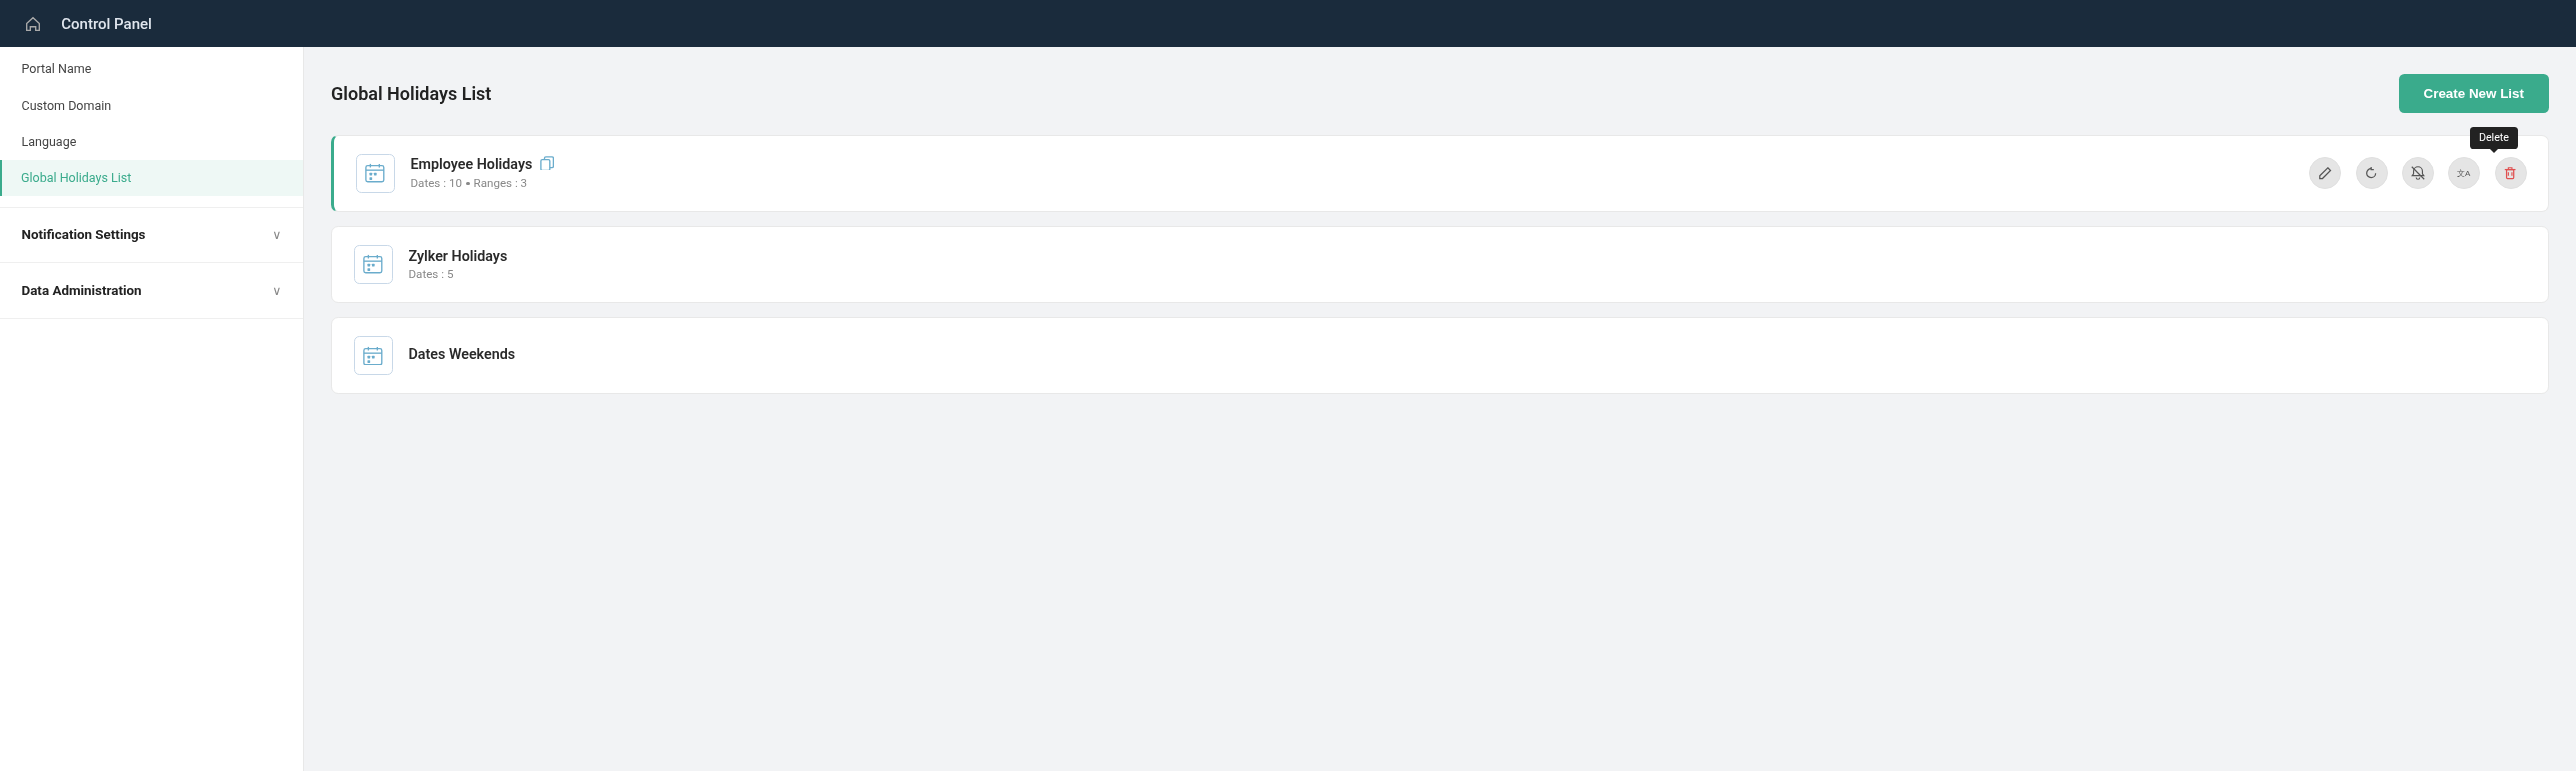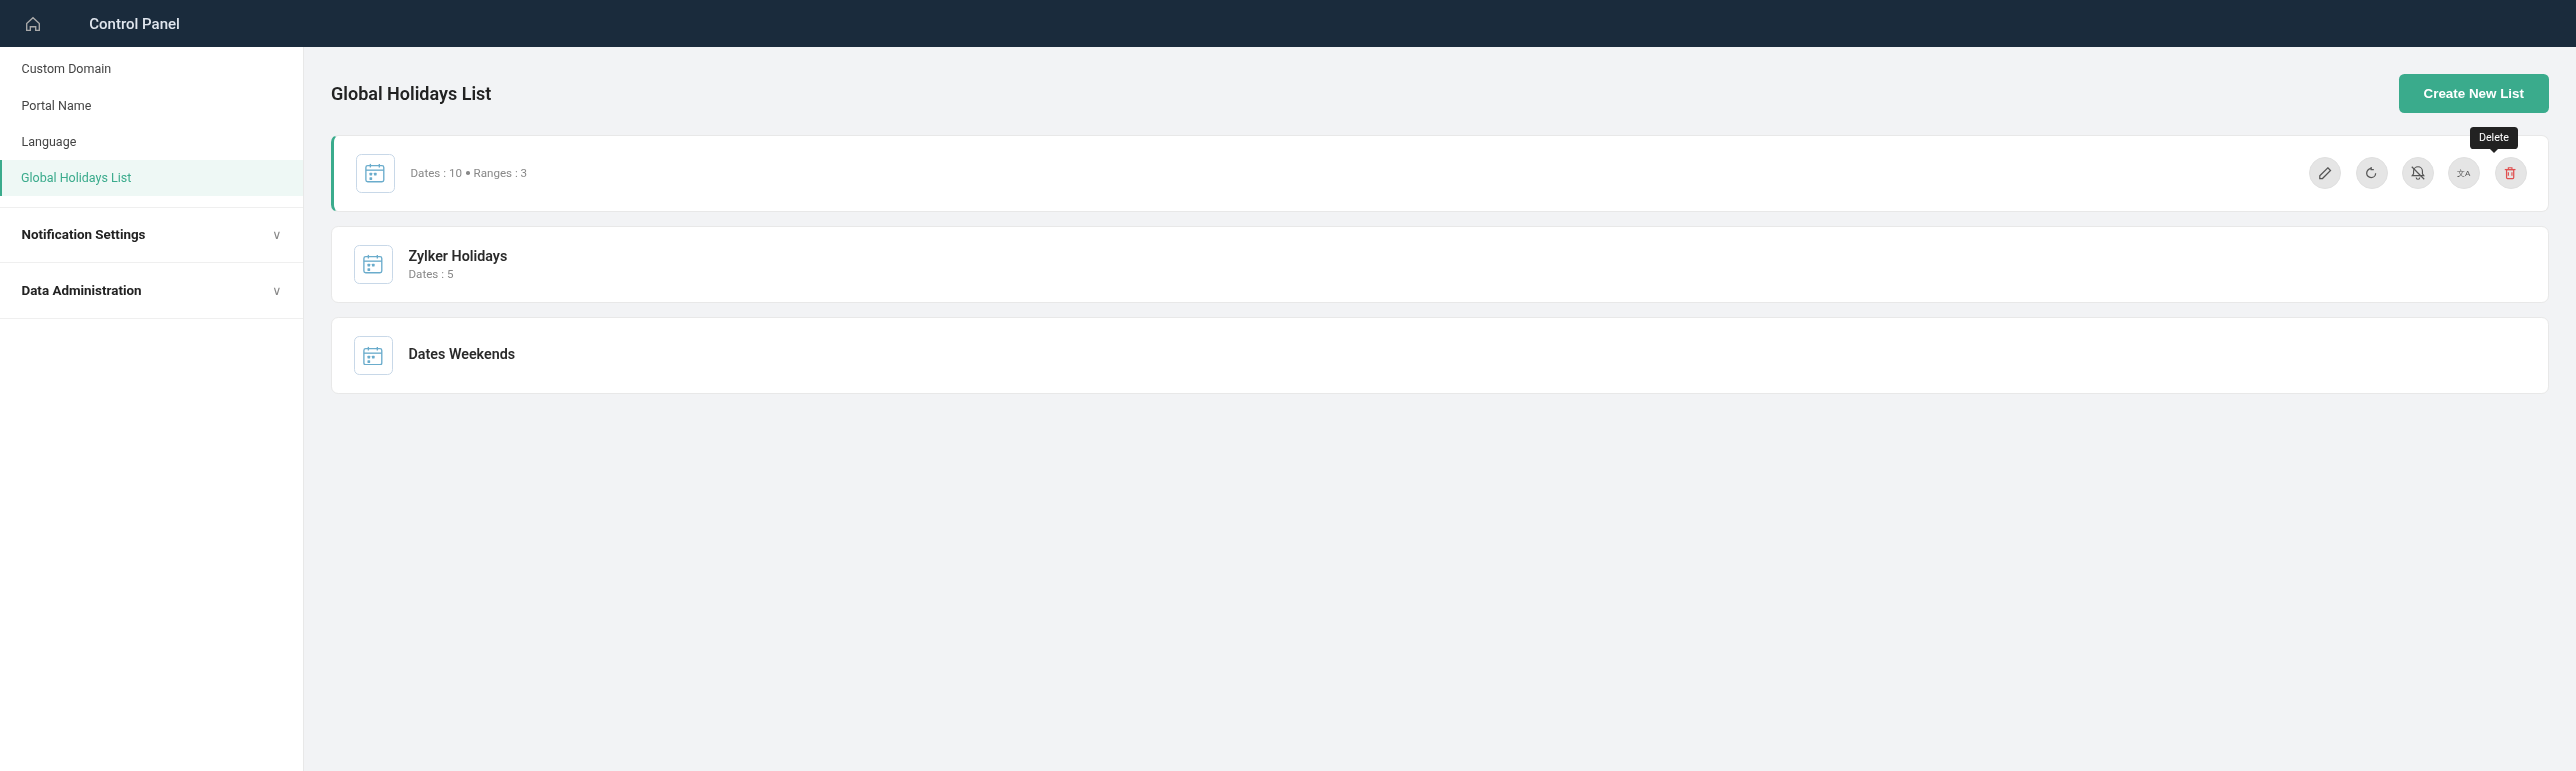--- a/index.html
+++ b/index.html
@@ -7,21 +7,20 @@
 
     
     .top-header {
       background: #1a2b3c;
       color: white;
       display: flex;
       align-items: center;
       padding: 0 18px;
       height: 47px;
       flex-shrink: 0;
-      gap: 28px;
     }
     .top-header .home-icon {
       width: 29px;
       height: 29px;
       display: flex;
       align-items: center;
       justify-content: center;
       margin-right: 14.3px;
       color: #aaa;
       font-size: 16px;
@@ -231,22 +230,22 @@
   </div>
   <span class="title">Control Panel</span>
 </header>
 
 <div class="main-layout">
 
   <nav class="sidebar">
 
     <div class="sidebar-section">
       <div class="sidebar-items">
+        <div class="sidebar-item">Portal Name</div>
         <div class="sidebar-item">Custom Domain</div>
-        <div class="sidebar-item">Portal Name</div>
         <div class="sidebar-item">Language</div>
         <div class="sidebar-item active">Global Holidays List</div>
       </div>
     </div>
 
     <div class="sidebar-section">
       <div class="sidebar-section-header">
         <span class="section-title">Notification Settings</span>
         <span class="chevron">∨</span>
       </div>
@@ -274,20 +273,29 @@
           <rect x="1" y="3" width="20" height="18" rx="2" stroke="#6aaccc" stroke-width="1.5"></rect>
           <line x1="1" y1="8" x2="21" y2="8" stroke="#6aaccc" stroke-width="1.5"></line>
           <line x1="6" y1="1" x2="6" y2="5" stroke="#6aaccc" stroke-width="1.5"></line>
           <line x1="16" y1="1" x2="16" y2="5" stroke="#6aaccc" stroke-width="1.5"></line>
           <rect x="5" y="11" width="3" height="3" rx="0.5" fill="#6aaccc"></rect>
           <rect x="10" y="11" width="3" height="3" rx="0.5" fill="#6aaccc"></rect>
           <rect x="5" y="16" width="3" height="3" rx="0.5" fill="#6aaccc"></rect>
         </svg>
       </div>
       <div class="card-info">
+        <div class="card-name">
+          <span>Employee Holidays</span>
+          <span class="copy-icon">
+            <svg width="14.3" height="14.3" viewBox="0 0 16 16" fill="none">
+              <rect x="5" y="1" width="10" height="12" rx="1.5" stroke="#6aaccc" stroke-width="1.5"></rect>
+              <rect x="1" y="4" width="10" height="12" rx="1.5" stroke="#6aaccc" stroke-width="1.5" fill="white"></rect>
+            </svg>
+          </span>
+        </div>
         <div class="card-meta">
           <span>Dates : 10</span>
           <span class="dot"></span>
           <span>Ranges : 3</span>
         </div>
       </div>
       <div class="card-actions">
         <button class="action-btn" title="Edit">
           <svg width="14.3" height="14.3" viewBox="0 0 16 16" fill="none">
             <path d="M11 2L14 5L5 14H2V11L11 2Z" stroke="#555" stroke-width="1.4" fill="none"></path>

